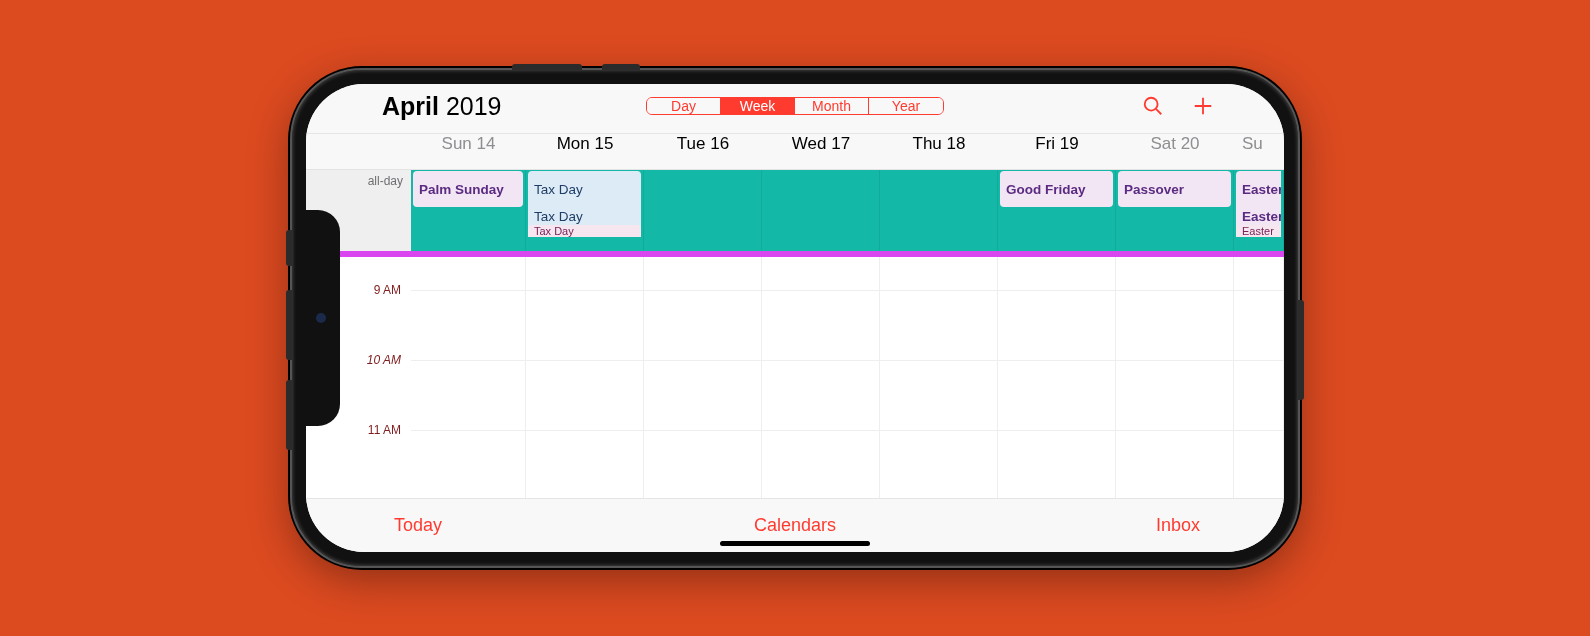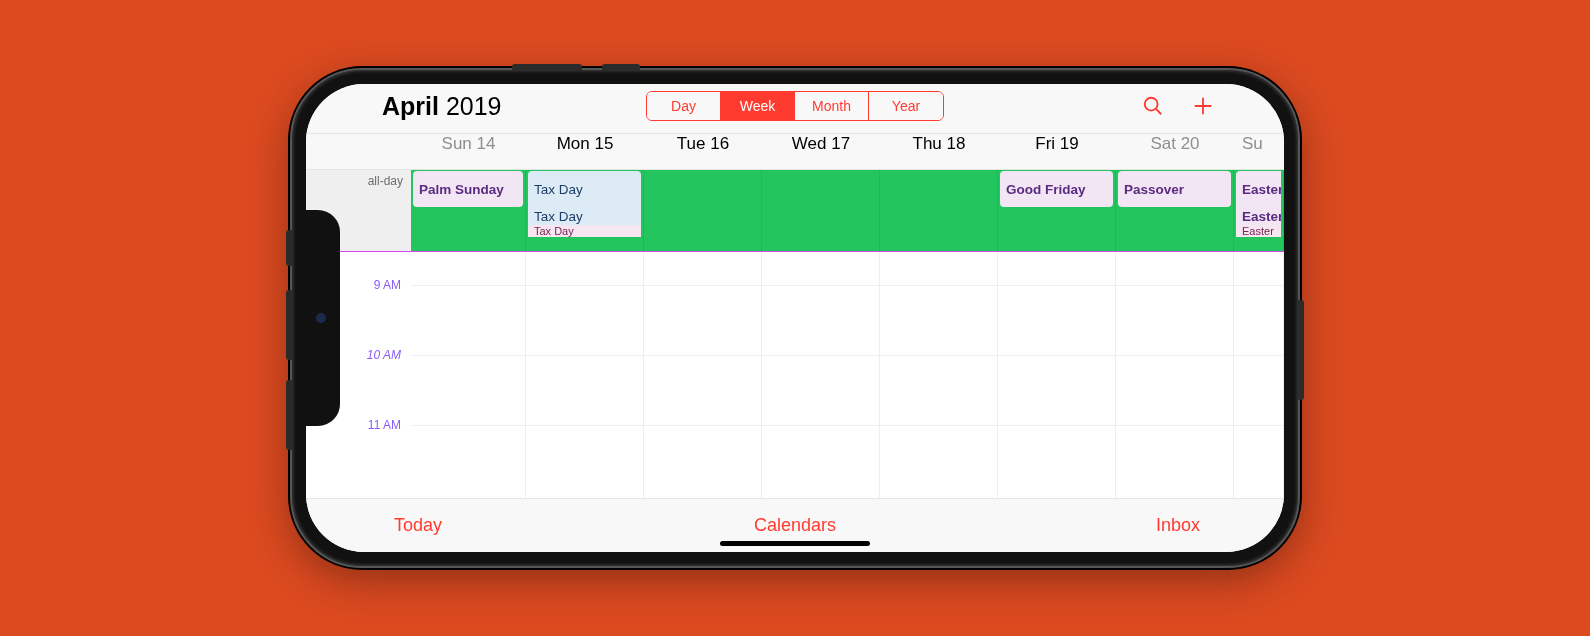--- a/index.html
+++ b/index.html
@@ -87,21 +87,21 @@
   .title .year { font-weight: 400; }
 
   .seg {
     position: absolute;
     left: 50%;
     transform: translateX(-50%);
     display: flex;
     border: 1px solid #ff3b30;
     border-radius: 6px;
     overflow: hidden;
-    height: 30px;
+    height: 18px;
   }
   .seg-item {
     width: 74px;
     display: flex;
     align-items: center;
     justify-content: center;
     font-size: 14px;
     color: #ff3b30;
     border-right: 1px solid #ff3b30;
     cursor: pointer;
@@ -130,22 +130,22 @@
   .timecol { width: 105px; flex-shrink: 0; }
   .daycol { flex: 1; display: flex; align-items: flex-start; justify-content: center; }
   .daycol.sun { width: 115px; flex: none;}
   .daycol.partial { width: 50px; flex: none; justify-content: flex-start; padding-left: 8px;}
   .daycol span.wk { color: #000; }
   .daycol.weekend span.wk { color: #8e8e93; }
   .daycol .dayname { font-weight: 400; }
 
   
   .allday-wrap {
-    background: #22c55e;
-    border-bottom: 1px solid #d946ef;
+    background: #14b8a6;
+    border-bottom: 6px solid #d946ef;
     display: flex;
     min-height: 66px;
     position: relative;
   }
   .allday-label {
     width: 105px;
     flex-shrink: 0;
     font-size: 12px;
     color: #6f6f73;
     text-align: right;
@@ -193,21 +193,21 @@
   .hours .timecol {
     width: 105px;
     flex-shrink: 0;
     position: relative;
     background: #fff;
   }
   .hour-label {
     position: absolute;
     right: 10px;
     font-size: 12px;
-    color: #8b5cf6;
+    color: #7f1d1d;
     transform: translateY(-50%);
   }
   .hour-grid {
     flex: 1;
     display: grid;
     grid-template-columns: 115px repeat(6, 1fr) 50px;
     position: relative;
   }
   .hour-col { border-right: 1px solid #eee; }
   .hlines { position: absolute; inset: 0; pointer-events: none; }

